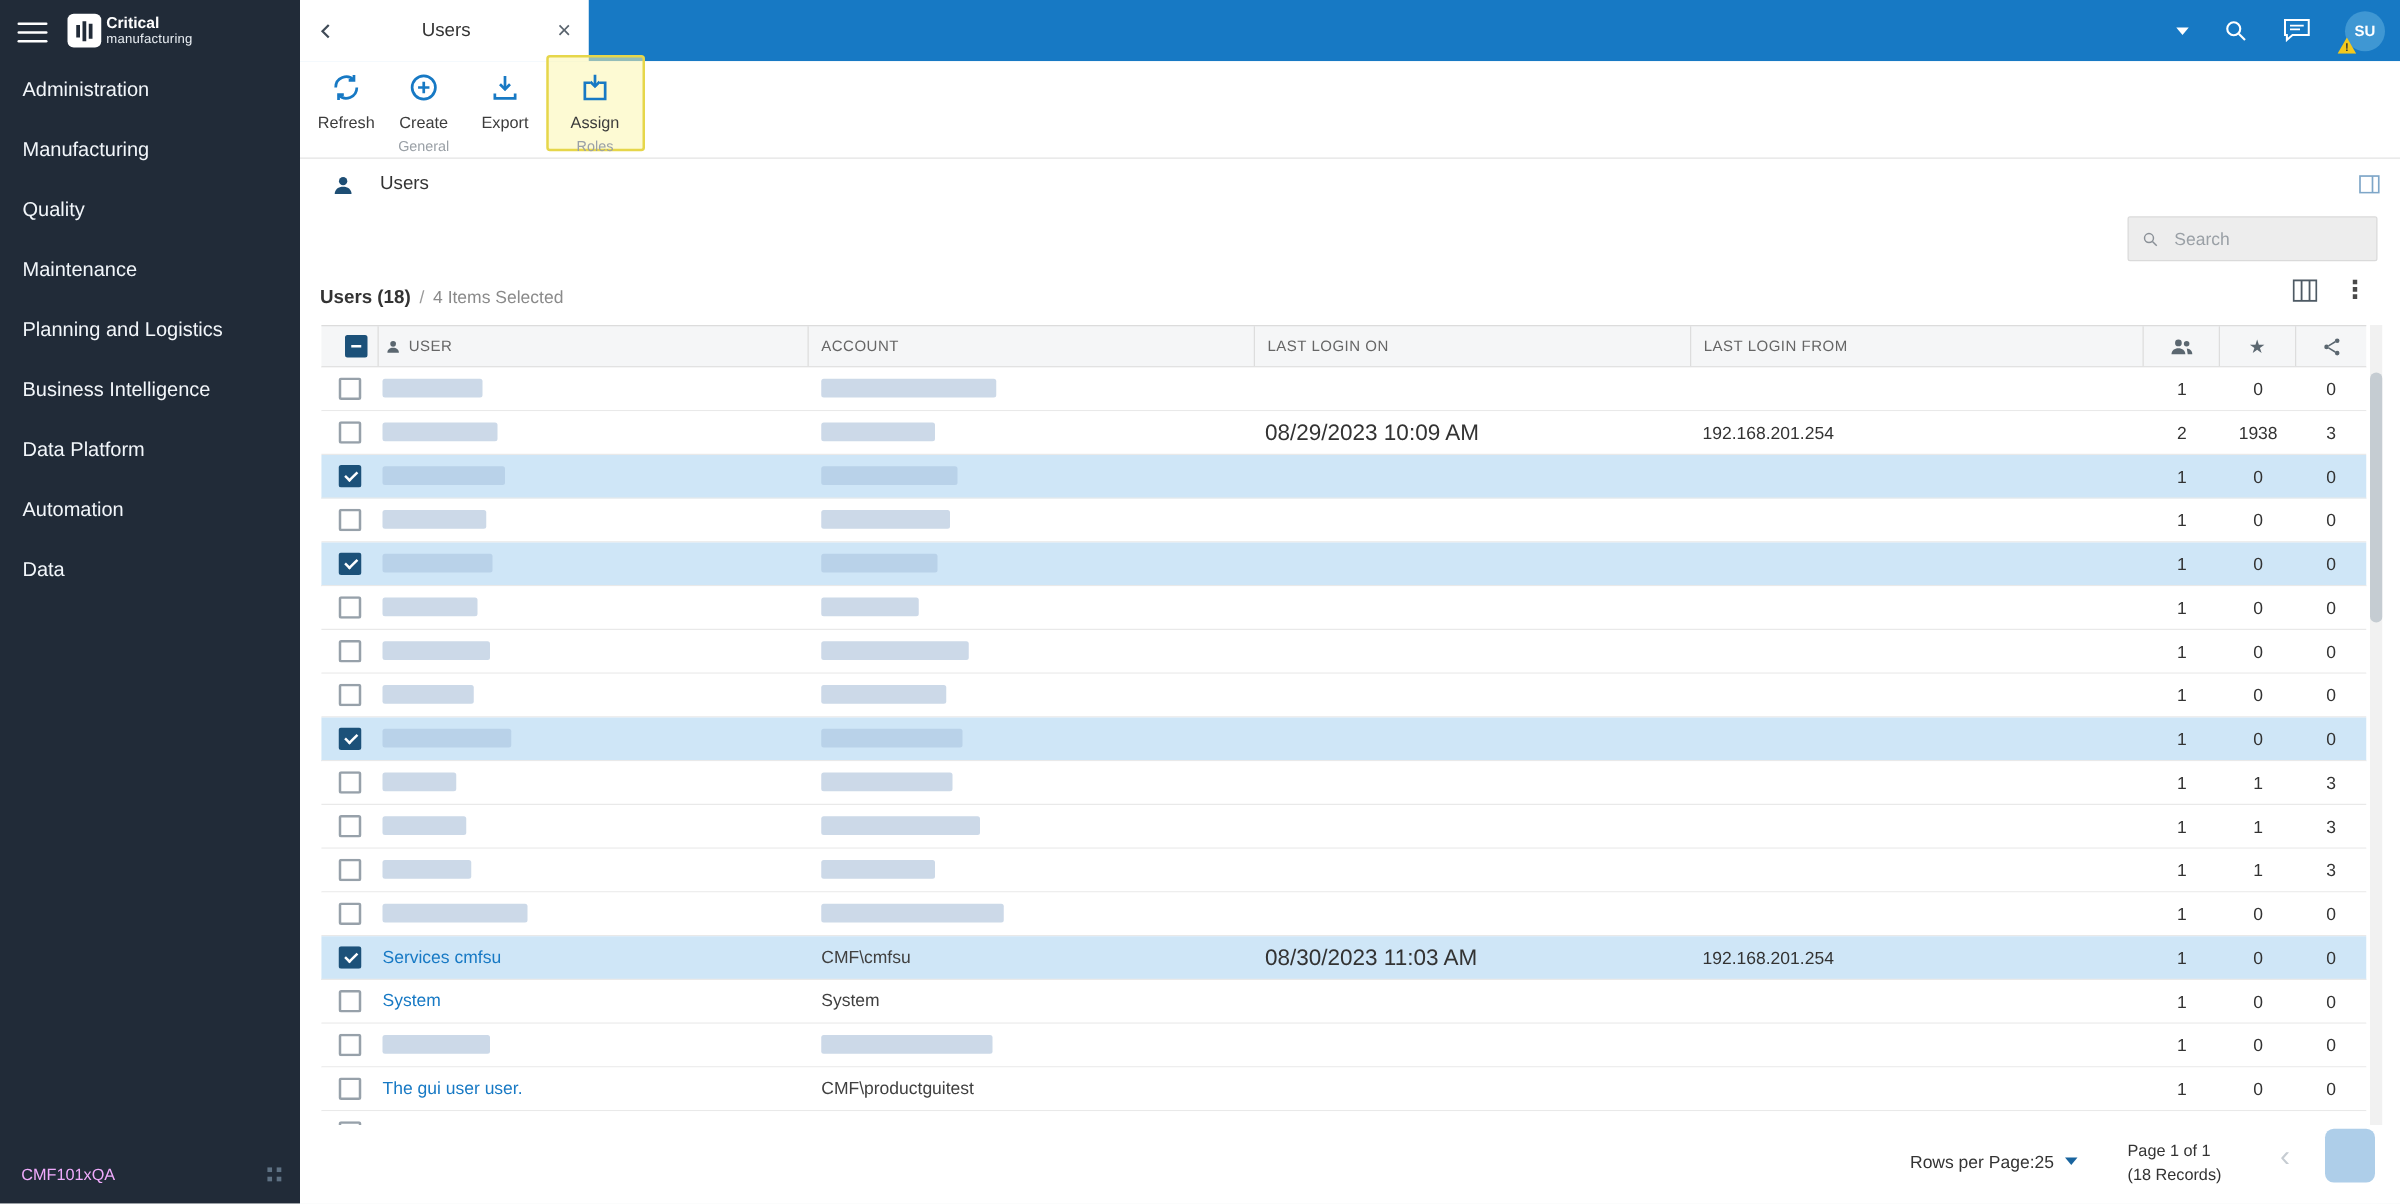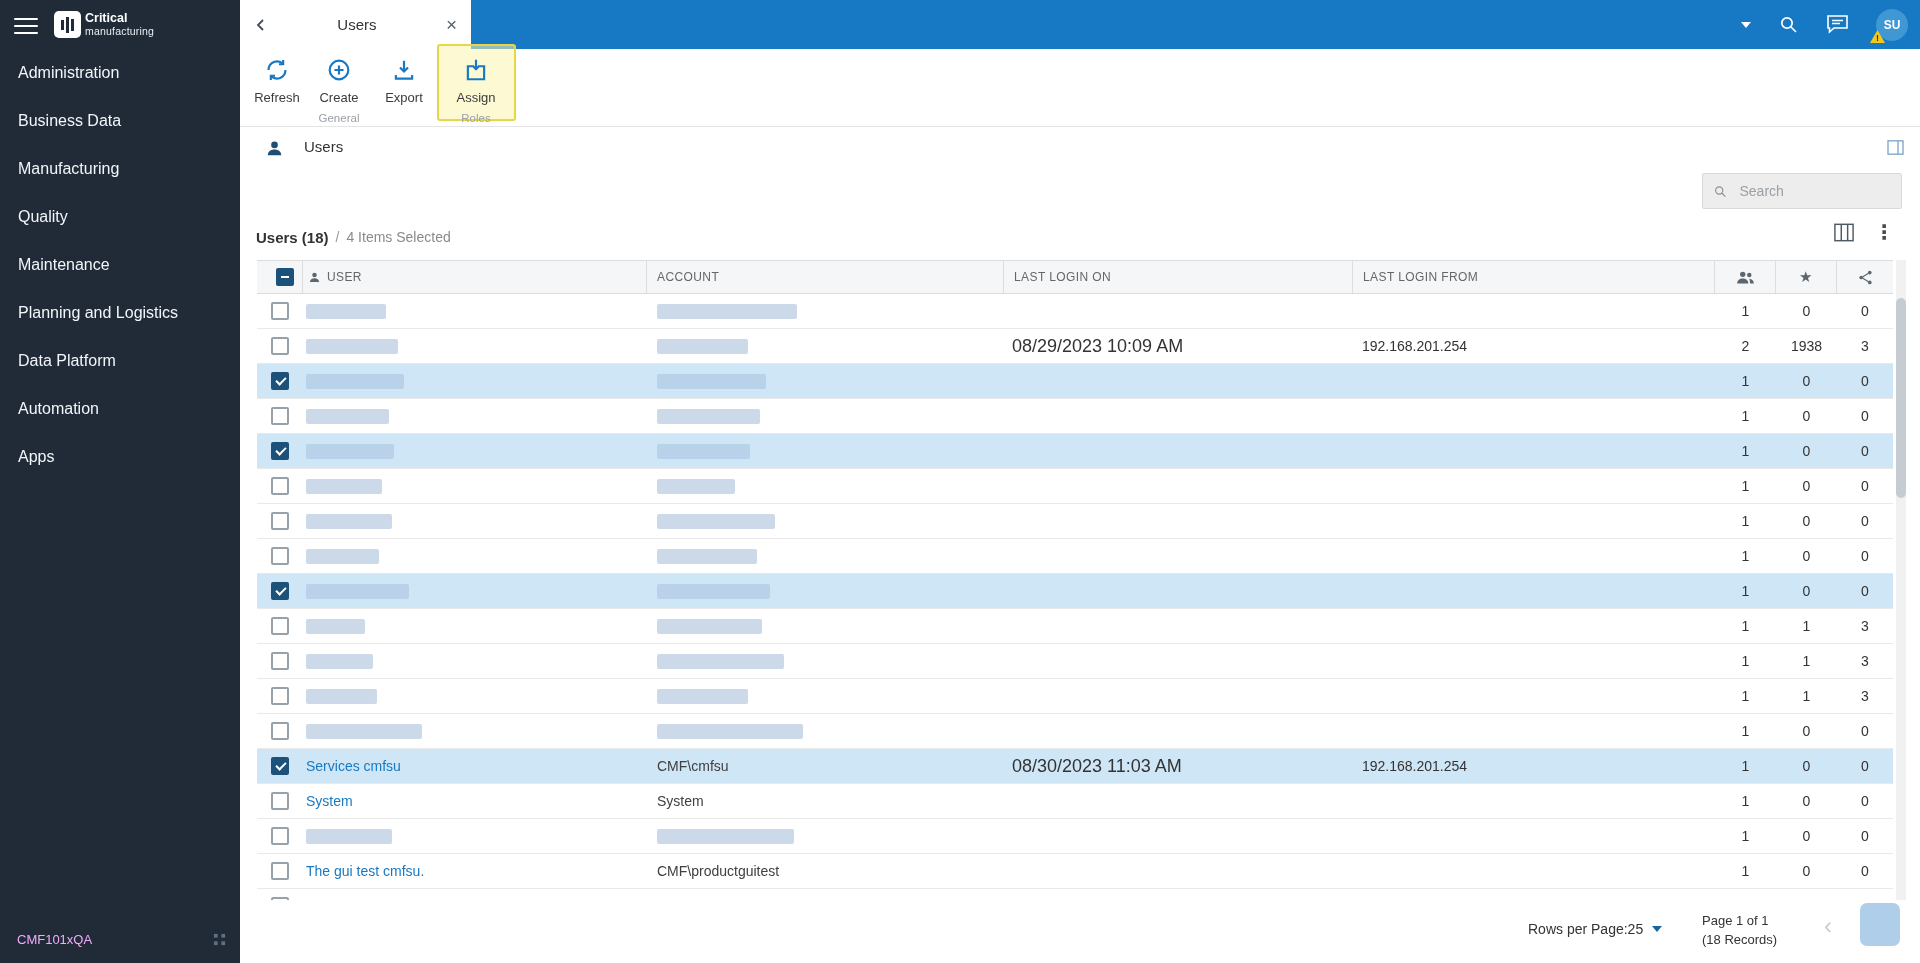--- a/index.html
+++ b/index.html
@@ -119,36 +119,36 @@
           </div>
         <div class="logo-text">
           <div class="logo-title">Critical</div>
           <div class="logo-sub">manufacturing</div>
         </div>
       </div>
     </div>
     <nav class="side-menu">
   <div class="side-item">Administration</div>
 
-  <div class="side-item">Business Data</div>
 
   <div class="side-item">Manufacturing</div>
 
   <div class="side-item">Quality</div>
 
   <div class="side-item">Maintenance</div>
 
   <div class="side-item">Planning and Logistics</div>
 
+  <div class="side-item">Business Intelligence</div>
 
   <div class="side-item">Data Platform</div>
 
   <div class="side-item">Automation</div>
 
-  <div class="side-item">Apps</div>
+  <div class="side-item">Data</div>
 </nav>
     <div class="sidebar-footer">
       <span>CMF101xQA</span>
       <svg width="13" height="13" viewBox="0 0 14 14" fill="#5e7183">
           <rect x="1" y="1" width="4" height="4"></rect>
           <rect x="9" y="1" width="4" height="4"></rect>
           <rect x="1" y="9" width="4" height="4"></rect>
           <rect x="9" y="9" width="4" height="4"></rect>
         </svg>
     </div>
@@ -498,21 +498,21 @@
     <div class="cell from-cell"></div>
     <div class="cell num-cell">1</div>
     <div class="cell num-cell">0</div>
     <div class="cell num-cell">0</div>
   </div>
 
   <div class="grid trow">
     <div class="cell cb-c">
               <span class="cb"></span>
             </div>
-    <div class="cell user-cell"><span class="cell-text link">The gui test cmfsu.</span></div>
+    <div class="cell user-cell"><span class="cell-text link">The gui user user.</span></div>
     <div class="cell account-cell"><span class="cell-text">CMF\productguitest</span></div>
     <div class="cell login-cell"></div>
     <div class="cell from-cell"></div>
     <div class="cell num-cell">1</div>
     <div class="cell num-cell">0</div>
     <div class="cell num-cell">0</div>
   </div>
 
   <div class="grid trow">
     <div class="cell cb-c">

